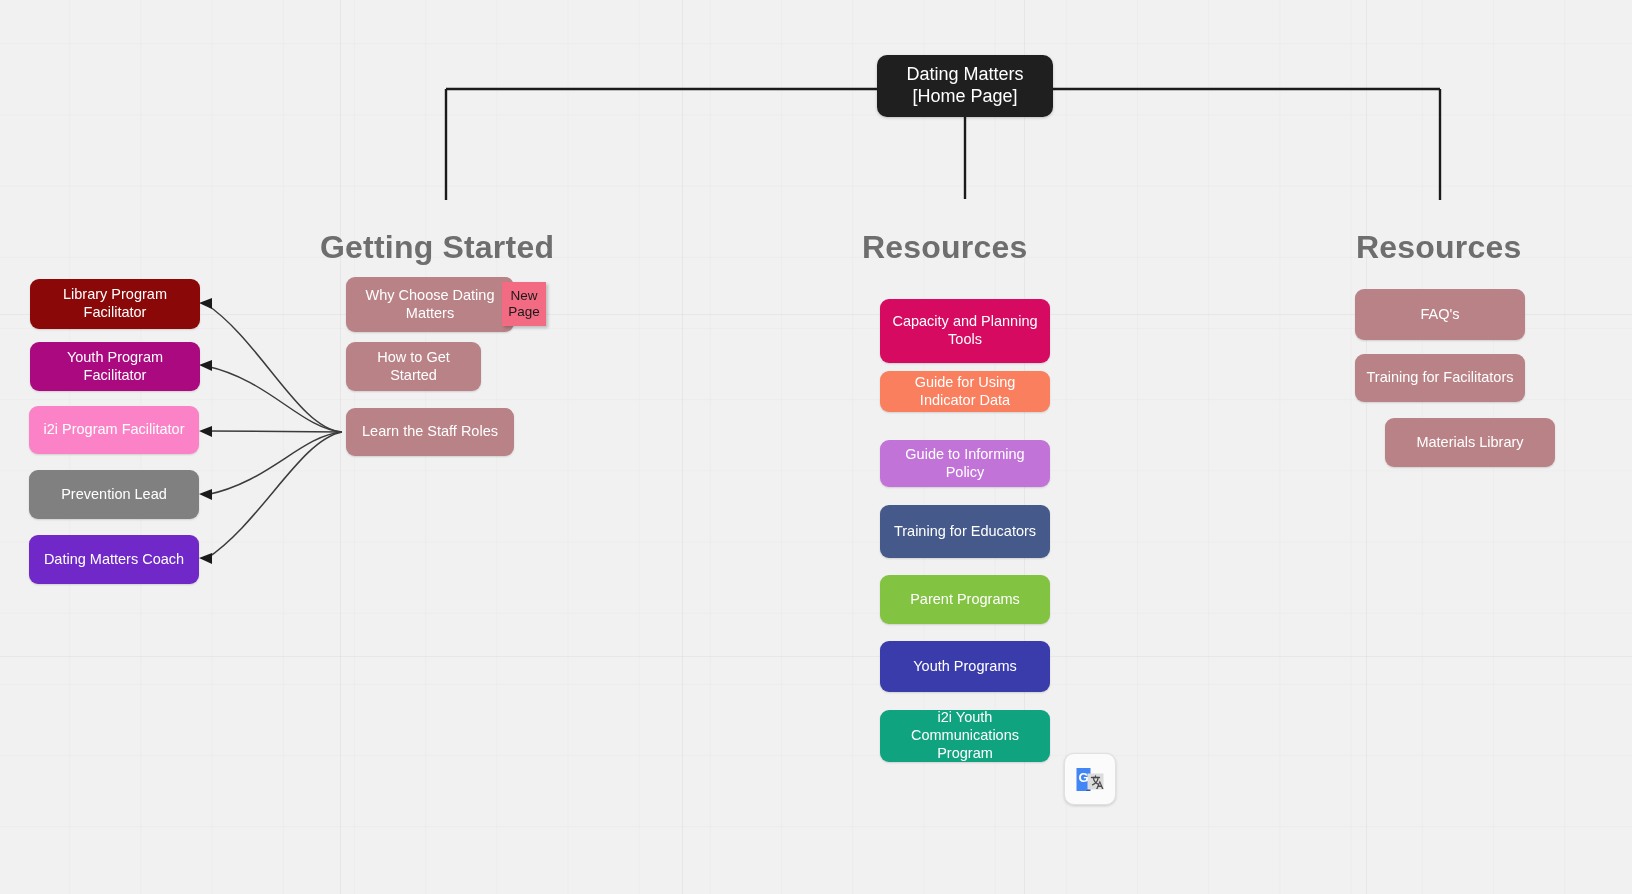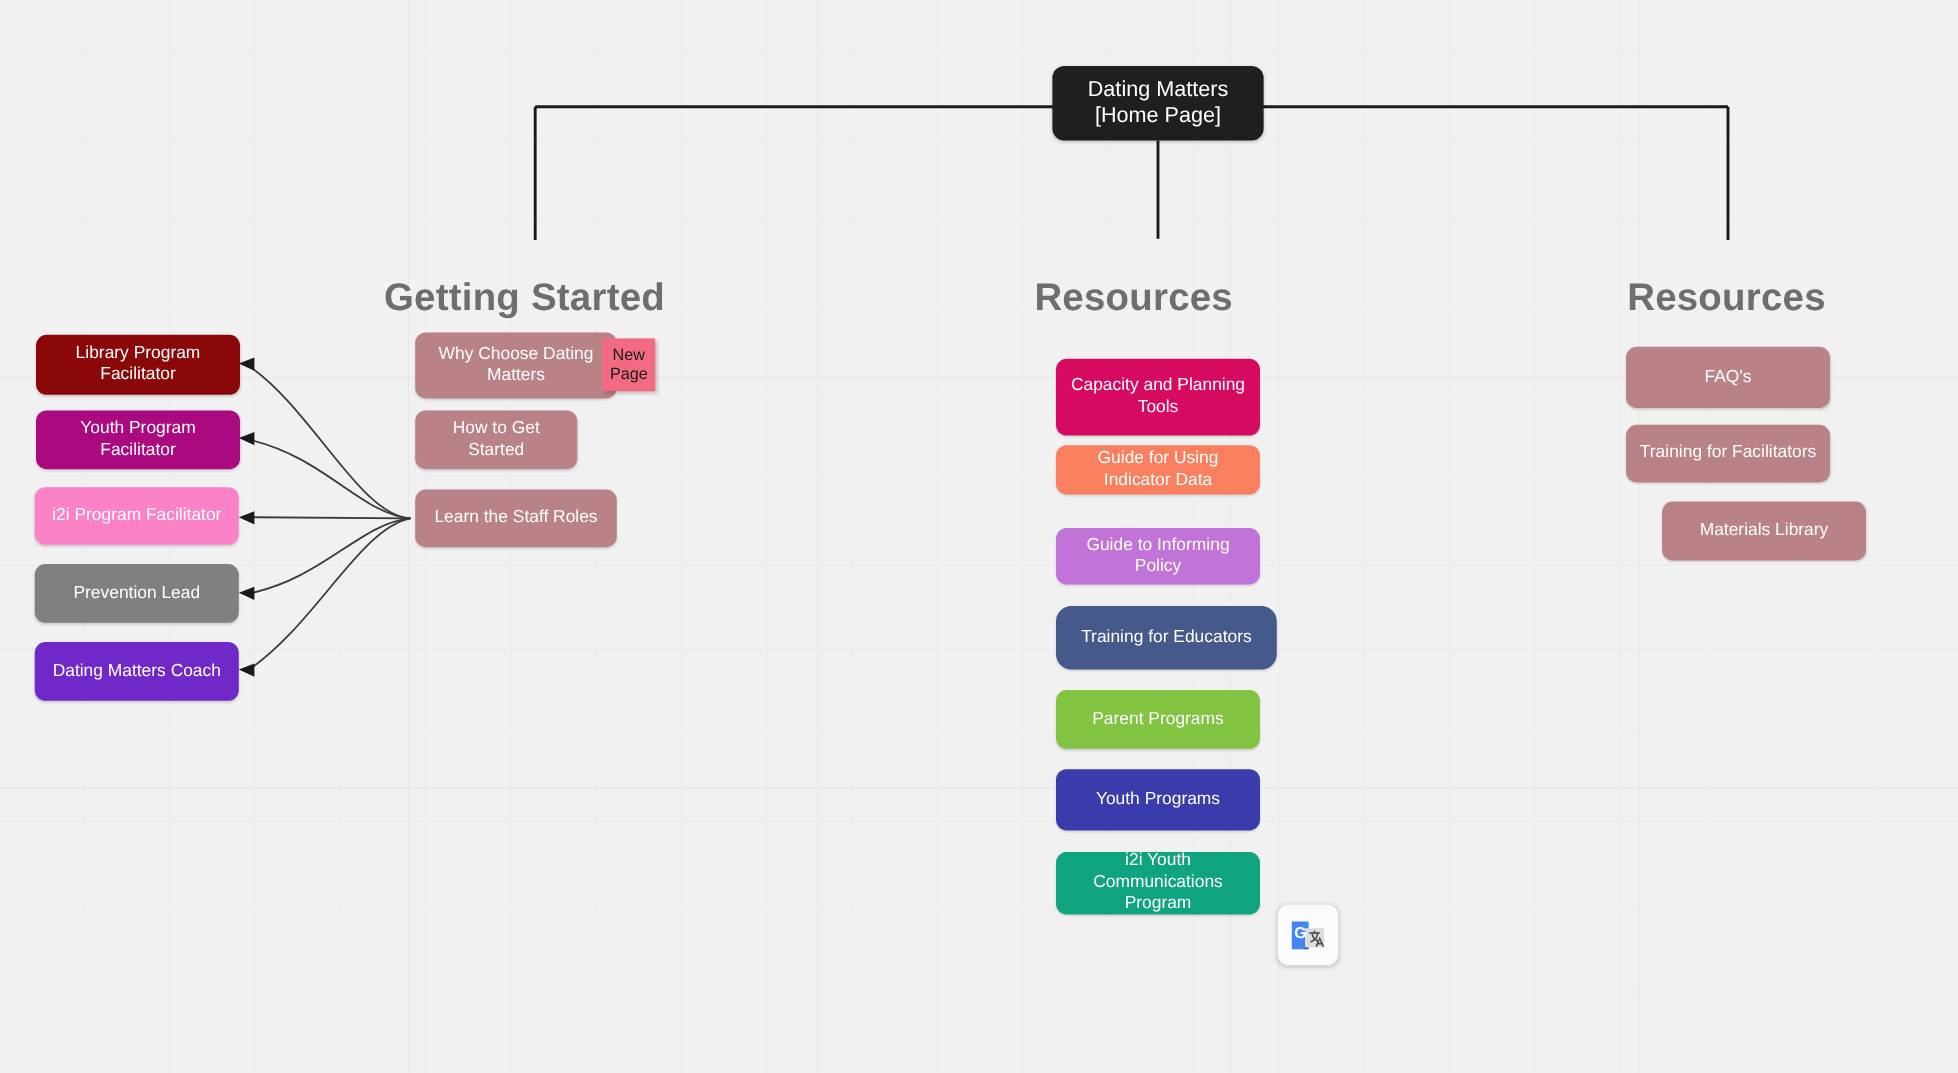--- a/index.html
+++ b/index.html
@@ -156,21 +156,21 @@
 
   <div id="nodes-layer">
       <div class="node node-sub" style="background: rgb(185, 130, 135); left: 346px; top: 277px; width: 168px; height: 55px;">Why Choose Dating Matters</div>
       <div class="sticky" style="left: 502px; top: 282px; width: 44px; height: 44px;">New
 Page</div>
       <div class="node node-sub" style="background: rgb(185, 130, 135); left: 346px; top: 342px; width: 135px; height: 49px;">How to Get Started</div>
       <div class="node node-sub" style="background: rgb(185, 130, 135); left: 346px; top: 408px; width: 168px; height: 48px;">Learn the Staff Roles</div>
       <div class="node node-sub" style="background: rgb(214, 10, 97); left: 880px; top: 299px; width: 170px; height: 64px;">Capacity and Planning Tools</div>
       <div class="node node-sub" style="background: rgb(249, 127, 94); left: 880px; top: 371px; width: 170px; height: 41px;">Guide for Using Indicator Data</div>
       <div class="node node-sub" style="background: rgb(194, 115, 216); left: 880px; top: 440px; width: 170px; height: 47px;">Guide to Informing Policy</div>
-      <div class="node node-sub" style="background: rgb(69, 89, 138); left: 880px; top: 505px; width: 184px; height: 53px; border-radius: 13px;">Training for Educators</div>
+      <div class="node node-sub" style="background: rgb(69, 89, 138); left: 880px; top: 505px; width: 170px; height: 53px;">Training for Educators</div>
       <div class="node node-sub" style="background: rgb(130, 195, 65); left: 880px; top: 575px; width: 170px; height: 49px;">Parent Programs</div>
       <div class="node node-sub" style="background: rgb(58, 60, 171); left: 880px; top: 641px; width: 170px; height: 51px;">Youth Programs</div>
       <div class="node node-sub" style="background: rgb(16, 163, 127); left: 880px; top: 710px; width: 170px; height: 52px;">i2i Youth Communications Program</div>
       <div class="node node-sub" style="background: rgb(185, 130, 135); left: 1355px; top: 289px; width: 170px; height: 51px;">FAQ's</div>
       <div class="node node-sub" style="background: rgb(185, 130, 135); left: 1355px; top: 354px; width: 170px; height: 48px;">Training for Facilitators</div>
       <div class="node node-sub" style="background: rgb(185, 130, 135); left: 1355px; top: 418px; width: 170px; height: 49px; margin-left: 30px;">Materials Library</div>
       <div class="node node-role" style="background: rgb(139, 8, 8); left: 30px; top: 279px; width: 170px; height: 50px;">Library Program Facilitator</div>
       <div class="node node-role" style="background: rgb(171, 9, 128); left: 30px; top: 342px; width: 170px; height: 49px;">Youth Program Facilitator</div>
       <div class="node node-role" style="background: rgb(252, 130, 200); left: 29px; top: 406px; width: 170px; height: 48px;">i2i Program Facilitator</div>
       <div class="node node-role" style="background: rgb(128, 128, 128); left: 29px; top: 470px; width: 170px; height: 49px;">Prevention Lead</div>

